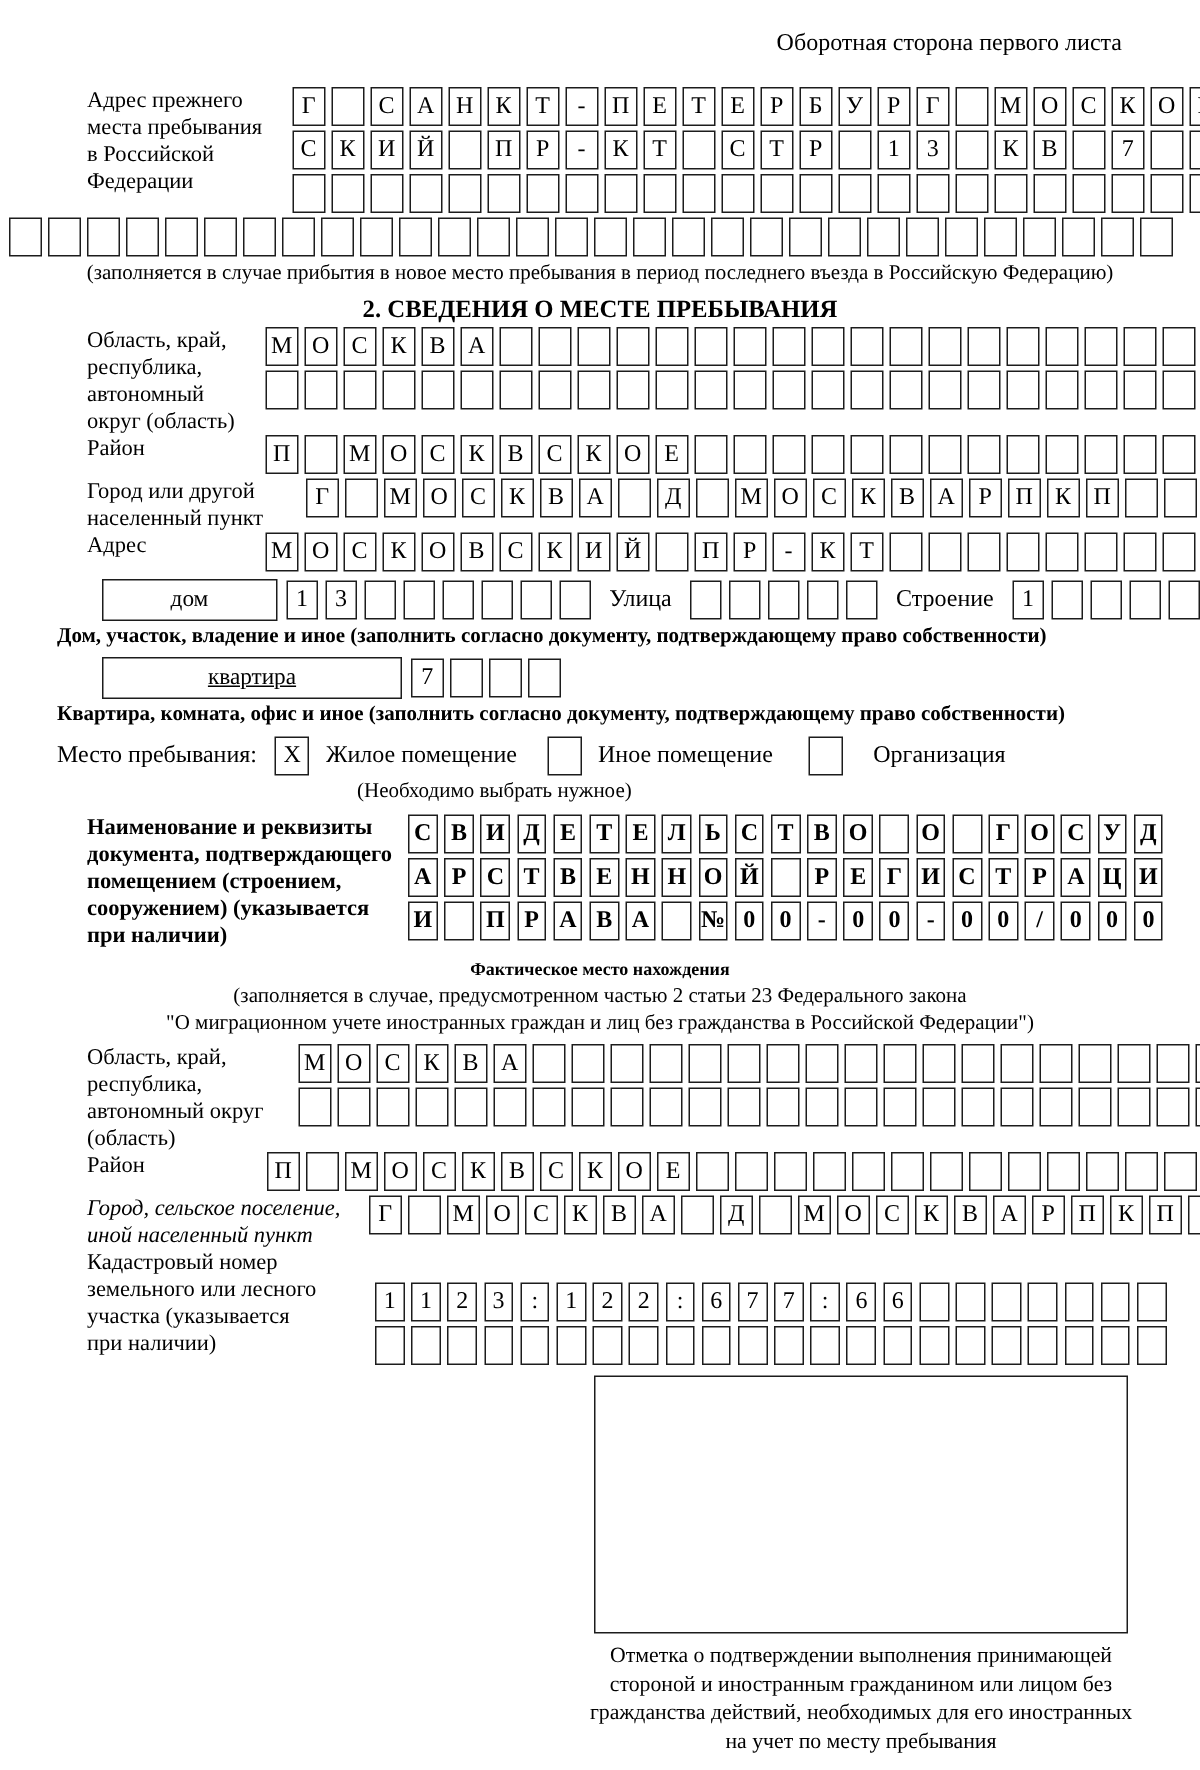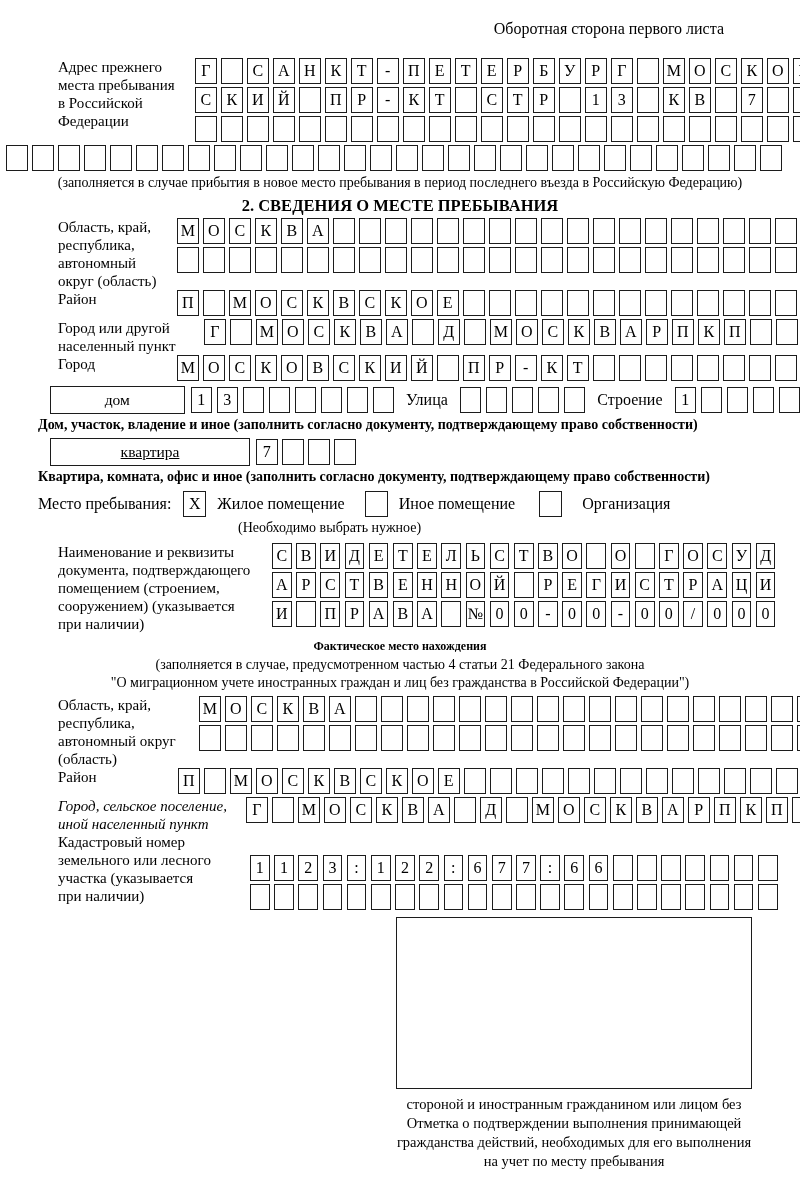--- a/index.html
+++ b/index.html
@@ -2,52 +2,52 @@
 <html><head>
 <meta charset="utf-8">
 <style>
   html,body{margin:0;padding:0;background:#fff;}
   body{
     width:800px;height:1180px;
     font-family:"Liberation Serif", serif;
     color:#000;position:relative;overflow:hidden;
     padding-top:20px;box-sizing:border-box;
   }
-  .hdr-note{text-align:right;padding-right:76px;font-size:16px;}
+  .hdr-note{text-align:right;padding-right:52px;font-size:16px;}
   .field{display:flex;align-items:flex-start;padding-left:20px;}
   .flabel{flex:0 0 auto;padding-left:38px;box-sizing:border-box;font-size:15px;line-height:18px;}
   .flabel div{white-space:nowrap;}
   .rows{flex:1 1 auto;}
   .boxrow{display:flex;column-gap:4.5px;margin-bottom:3px;}
   .cell{
     flex:0 0 auto;width:21.5px;height:26px;box-sizing:border-box;
     border:1.6px solid #1c1c1c;display:flex;align-items:center;justify-content:center;
     font-size:16px;background:#fff;
   }
   .boxrow.sm .cell{width:19.7px;}
   .note{font-size:14px;line-height:18px;}
   .note.center{text-align:center;}
   .note.left{padding-left:38px;font-weight:bold;}
   .sec-title{text-align:center;font-weight:bold;font-size:16.5px;margin:4px 0 2px 0;}
-  .domrow{display:flex;align-items:center;margin-left:30px;column-gap:6px;padding-left:20px;}
+  .domrow{display:flex;align-items:center;margin-left:48px;column-gap:6px;padding-left:20px;}
   .widebox{
     height:28px;box-sizing:border-box;border:1.8px solid #1c1c1c;
     display:flex;align-items:center;justify-content:center;font-size:15.5px;
   }
   .inline-label{font-size:16px;padding:0 6px;white-space:nowrap;}
   .placerow{display:flex;align-items:center;padding-left:38px;font-size:16px;margin-top:5px;}
   .checkcell{
     flex:0 0 auto;width:23px;height:26px;box-sizing:border-box;border:1.6px solid #1c1c1c;
     display:flex;align-items:center;justify-content:center;font-size:16px;margin-left:12px;
   }
   .optlabel{margin-left:11px;white-space:nowrap;}
   .stamp-wrap{width:440px;margin-left:auto;margin-right:6px;margin-top:4px;}
   .stamp-box{width:356px;height:172px;box-sizing:border-box;border:1.8px solid #1c1c1c;margin:0 auto 6px auto;}
   .stamp-caption{text-align:center;font-size:14.5px;line-height:19px;}
-  .mt2{margin-top:2px;} .mt4{margin-top:4px;} .mt6{margin-top:6px;}
+  .mt2{margin-top:2px;} .mt4{margin-top:4px;} .mt6{margin-top:6px;font-weight:bold;}
 </style>
 </head>
 <body>
 
 <div class="hdr-note">Оборотная сторона первого листа</div>
 
 <div class="field" style="margin-top:20px;">
   <div class="flabel" style="width:175px;">
     <div>Адрес прежнего</div>
     <div>места пребывания</div>
@@ -298,21 +298,21 @@
         <span class="cell">П</span>
         <span class="cell"></span>
         <span class="cell"></span>
         <span class="cell"></span>
       </div>
   </div>
 </div>
 
 <div class="field">
   <div class="flabel" style="width:157px;">
-    <div>Город</div>
+    <div>Адрес</div>
   </div>
   <div class="rows">
     <div class="boxrow">
         <span class="cell">М</span>
         <span class="cell">О</span>
         <span class="cell">С</span>
         <span class="cell">К</span>
         <span class="cell">О</span>
         <span class="cell">В</span>
         <span class="cell">С</span>
@@ -465,21 +465,21 @@
         <span class="cell">0</span>
         <span class="cell">/</span>
         <span class="cell">0</span>
         <span class="cell">0</span>
         <span class="cell">0</span>
       </div>
   </div>
 </div>
 
 <div class="sec-title" style="font-size:12px;margin-top:6px;">Фактическое место нахождения</div>
-<div class="note center">(заполняется в случае, предусмотренном частью 4 статьи 21 Федерального закона</div>
+<div class="note center">(заполняется в случае, предусмотренном частью 2 статьи 23 Федерального закона</div>
 <div class="note center">"О миграционном учете иностранных граждан и лиц без гражданства в Российской Федерации")</div>
 
 <div class="field mt4">
   <div class="flabel" style="width:179px;">
     <div>Область, край,</div>
     <div>республика,</div>
     <div>автономный округ</div>
     <div>(область)</div>
   </div>
   <div class="rows">
@@ -660,18 +660,18 @@
         <span class="cell"></span>
         <span class="cell"></span>
         <span class="cell"></span>
       </div>
   </div>
 </div>
 
 <div class="stamp-wrap">
   <div class="stamp-box"></div>
   <div class="stamp-caption">
+    <div>Отметка о подтверждении выполнения принимающей</div>
     <div>стороной и иностранным гражданином или лицом без</div>
-    <div>Отметка о подтверждении выполнения принимающей</div>
-    <div>гражданства действий, необходимых для его выполнения</div>
+    <div>гражданства действий, необходимых для его иностранных</div>
     <div>на учет по месту пребывания</div>
   </div>
 </div>
 
 </body></html>

